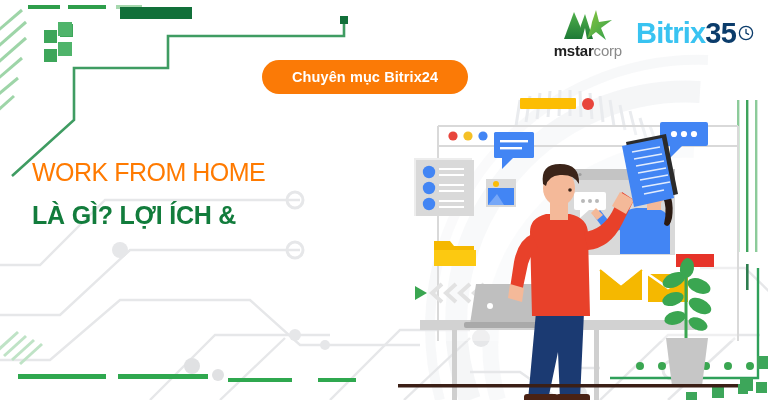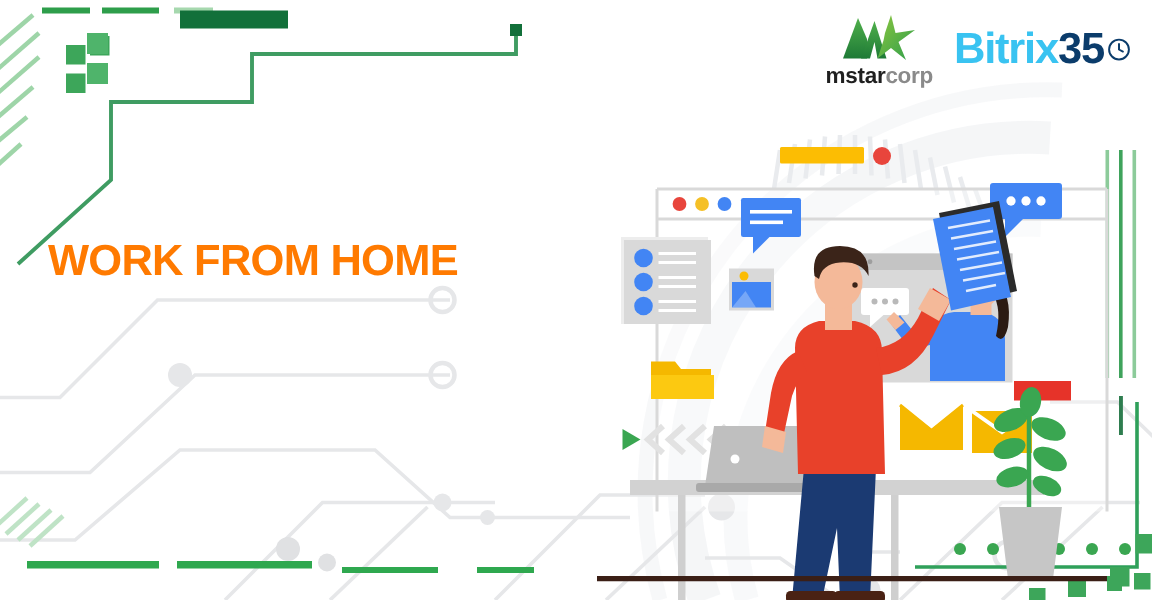--- a/index.html
+++ b/index.html
@@ -12,38 +12,38 @@
 
   
   .bg-layer{position:absolute;inset:0;pointer-events:none;}
   .bg-layer svg{position:absolute;top:0;left:0;}
 
   
   .brand-row{position:absolute;top:8px;right:14px;display:flex;align-items:center;gap:14px;}
   .mstar{display:flex;flex-direction:column;align-items:center;}
   .mstar-word{font-size:15px;letter-spacing:-0.2px;line-height:1;margin-top:1px;}
   .mstar-word .b{font-weight:bold;color:#1f1f1f;}
-  .mstar-word .g{font-weight:bold;color:#8a8a8a;}
+  .mstar-word .g{font-weight:normal;color:#8a8a8a;}
   .bitrix{font-size:29px;font-weight:bold;letter-spacing:-0.8px;line-height:1;display:flex;align-items:center;}
   .bx-a{color:#39C3F1;}
   .bx-b{color:#0B3C6B;}
   .bx-clock{margin-left:2px;}
 
   
   .pill{
     position:absolute;left:262px;top:60px;
     background:#FB7A06;color:#fff;border-radius:24px;
     padding:9px 30px;font-size:14.5px;font-weight:bold;
     letter-spacing:0.1px;white-space:nowrap;
   }
 
   
   .headline{position:absolute;left:32px;top:160px;}
   .h-main{
-    font-size:29px;font-weight:bold;color:#FF7A00;
+    font-size:25px;font-weight:normal;color:#FF7A00;
     letter-spacing:-0.5px;line-height:1;white-space:nowrap;
   }
   .h-sub{
     font-size:25px;font-weight:bold;color:#127C3C;
     letter-spacing:-0.2px;line-height:1.3;margin-top:14px;white-space:nowrap;
   }
   .h-sub div{margin-bottom:2px;}
 
   
   .illus{position:absolute;left:398px;top:84px;width:370px;height:316px;}
@@ -219,24 +219,26 @@
     <div class="bitrix">
       <span class="bx-a">Bitrix</span>
         <span class="bx-b">35</span>
       <svg class="bx-clock" width="16" height="16" viewBox="0 0 16 16">
         <circle cx="8" cy="8" r="6.6" fill="none" stroke="#0B3C6B" stroke-width="1.3"></circle>
         <path d="M8 4.3 L8 8 L10.6 9.4" fill="none" stroke="#0B3C6B" stroke-width="1.3" stroke-linecap="round"></path>
       </svg>
     </div>
   </div>
 
+  <div class="pill">Chuyên mục Bitrix24</div>
 
   <div class="headline">
     <div class="h-main">WORK FROM HOME</div>
     <div class="h-sub">
+      <div>LÀ GÌ? LỢI ÍCH &amp;</div>
     </div>
   </div>
 
   <div class="illus">
     <svg width="370" height="316" viewBox="0 0 370 316">
 
       <g>
         <rect x="122" y="14" width="56" height="11" rx="1" fill="#FCBD03"></rect>
         <circle cx="190" cy="20" r="6" fill="#E8453C"></circle>
       </g>

